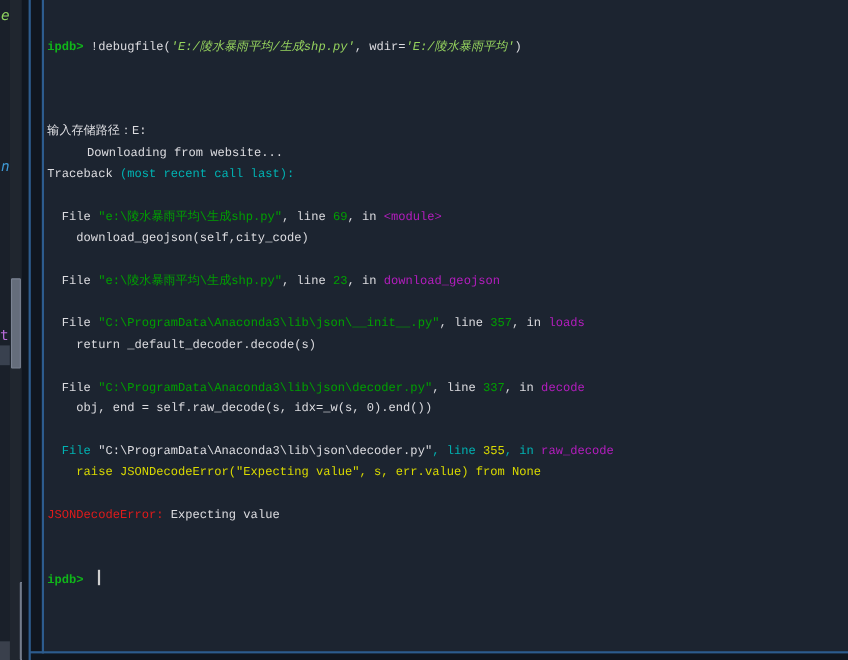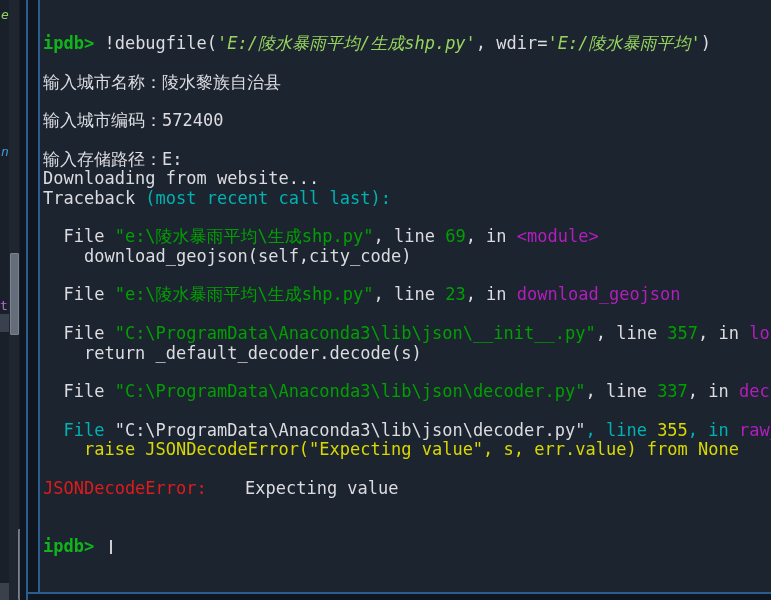--- a/index.html
+++ b/index.html
@@ -39,22 +39,23 @@
   .vline-2{position:absolute;left:38px;top:0;width:2px;height:594px;background:#2d5c8e;}
   
   .console-pane{
     position:absolute;left:40px;top:0;width:731px;height:592px;
     background:#1c2430;
     overflow:hidden;
   }
   .console-bottom-border{position:absolute;left:27px;top:592px;width:744px;height:2px;background:#2d5c8e;}
   .console-output{
     padding:34px 0 0 3px;
-    font-size:17px;
+    font-size:11px;
     line-height:19.35px;
+    font-family:Liberation Mono, monospace;
   }
   .cline{white-space:pre;min-height:19.35px;}
   .cursor{
     display:inline-block;width:2px;height:14px;background:#cfcfcf;
     vertical-align:-2px;margin-left:6px;
   }
 </style>
 </head>
 <body>
 
@@ -71,40 +72,39 @@
 <div class="scroll-thumb-lower"></div>
 
 <div class="splitter"></div>
 <div class="vline-1"></div>
 <div class="vline-2"></div>
 
 <div class="console-pane">
   <div class="console-output">
       <div class="cline"><span style="color: rgb(16, 181, 26); font-weight: bold;">ipdb&gt; </span><span style="color: rgb(220, 220, 224);">!debugfile(</span><span style="color: rgb(150, 212, 94); font-style: italic;">'E:/陵水暴雨平均/生成shp.py'</span><span style="color: rgb(220, 220, 224);">, wdir=</span><span style="color: rgb(150, 212, 94); font-style: italic;">'E:/陵水暴雨平均'</span><span style="color: rgb(220, 220, 224);">)</span></div>
       <div class="cline">&nbsp;</div>
-      <div class="cline"><span style="color: rgb(220, 220, 224);">输入城市名称：陵水黎族自治县</span></div>
       <div class="cline">&nbsp;</div>
-      <div class="cline"><span style="color: rgb(220, 220, 224);">输入城市编码：572400</span></div>
       <div class="cline">&nbsp;</div>
       <div class="cline"><span style="color: rgb(220, 220, 224); text-align: right;">输入存储路径：E:</span></div>
-      <div class="cline"><span style="color: rgb(220, 220, 224);">Downloading from website...</span></div>
+      <div class="cline"><span style="color: rgb(220, 220, 224); margin-left: 36px;">Downloading from website...</span></div>
       <div class="cline"><span style="color: rgb(220, 220, 224);">Traceback </span><span style="color: rgb(0, 178, 178);">(most recent call last):</span></div>
       <div class="cline">&nbsp;</div>
       <div class="cline"><span style="color: rgb(220, 220, 224);">  File </span><span style="color: rgb(0, 160, 0);">"e:\陵水暴雨平均\生成shp.py"</span><span style="color: rgb(220, 220, 224);">, line </span><span style="color: rgb(0, 160, 0);">69</span><span style="color: rgb(220, 220, 224);">, in </span><span style="color: rgb(180, 29, 190);">&lt;module&gt;</span></div>
       <div class="cline"><span style="color: rgb(220, 220, 224);">    download_geojson(self,city_code)</span></div>
       <div class="cline">&nbsp;</div>
       <div class="cline"><span style="color: rgb(220, 220, 224);">  File </span><span style="color: rgb(0, 160, 0);">"e:\陵水暴雨平均\生成shp.py"</span><span style="color: rgb(220, 220, 224);">, line </span><span style="color: rgb(0, 160, 0);">23</span><span style="color: rgb(220, 220, 224);">, in </span><span style="color: rgb(180, 29, 190);">download_geojson</span></div>
       <div class="cline">&nbsp;</div>
       <div class="cline"><span style="color: rgb(220, 220, 224);">  File </span><span style="color: rgb(0, 160, 0);">"C:\ProgramData\Anaconda3\lib\json\__init__.py"</span><span style="color: rgb(220, 220, 224);">, line </span><span style="color: rgb(0, 160, 0);">357</span><span style="color: rgb(220, 220, 224);">, in </span><span style="color: rgb(180, 29, 190);">loads</span></div>
       <div class="cline"><span style="color: rgb(220, 220, 224);">    return _default_decoder.decode(s)</span></div>
       <div class="cline">&nbsp;</div>
       <div class="cline"><span style="color: rgb(220, 220, 224);">  File </span><span style="color: rgb(0, 160, 0);">"C:\ProgramData\Anaconda3\lib\json\decoder.py"</span><span style="color: rgb(220, 220, 224);">, line </span><span style="color: rgb(0, 160, 0);">337</span><span style="color: rgb(220, 220, 224);">, in </span><span style="color: rgb(180, 29, 190);">decode</span></div>
+      <div class="cline"><span style="color: rgb(220, 220, 224);">    obj, end = self.raw_decode(s, idx=_w(s, 0).end())</span></div>
       <div class="cline">&nbsp;</div>
       <div class="cline"><span style="color: rgb(0, 178, 178);">  File </span><span style="color: rgb(220, 220, 224);">"C:\ProgramData\Anaconda3\lib\json\decoder.py"</span><span style="color: rgb(0, 178, 178);">, line </span><span style="color: rgb(217, 217, 0);">355</span><span style="color: rgb(0, 178, 178);">, in </span><span style="color: rgb(180, 29, 190);">raw_decode</span></div>
       <div class="cline"><span style="color: rgb(217, 217, 0);">    raise JSONDecodeError("Expecting value", s, err.value) from None</span></div>
       <div class="cline">&nbsp;</div>
-      <div class="cline"><span style="color: rgb(224, 27, 27);">JSONDecodeError:</span><span style="color: rgb(220, 220, 224); margin-left: 28px;"> Expecting value</span></div>
+      <div class="cline"><span style="color: rgb(224, 27, 27);">JSONDecodeError:</span><span style="color: rgb(220, 220, 224);"> Expecting value</span></div>
       <div class="cline">&nbsp;</div>
       <div class="cline">&nbsp;</div>
       <div class="cline"><span style="color: rgb(16, 181, 26); font-weight: bold;">ipdb&gt; </span><span class="cursor"></span></div>
     </div>
 </div>
 <div class="console-bottom-border"></div>
 
 </body></html>

